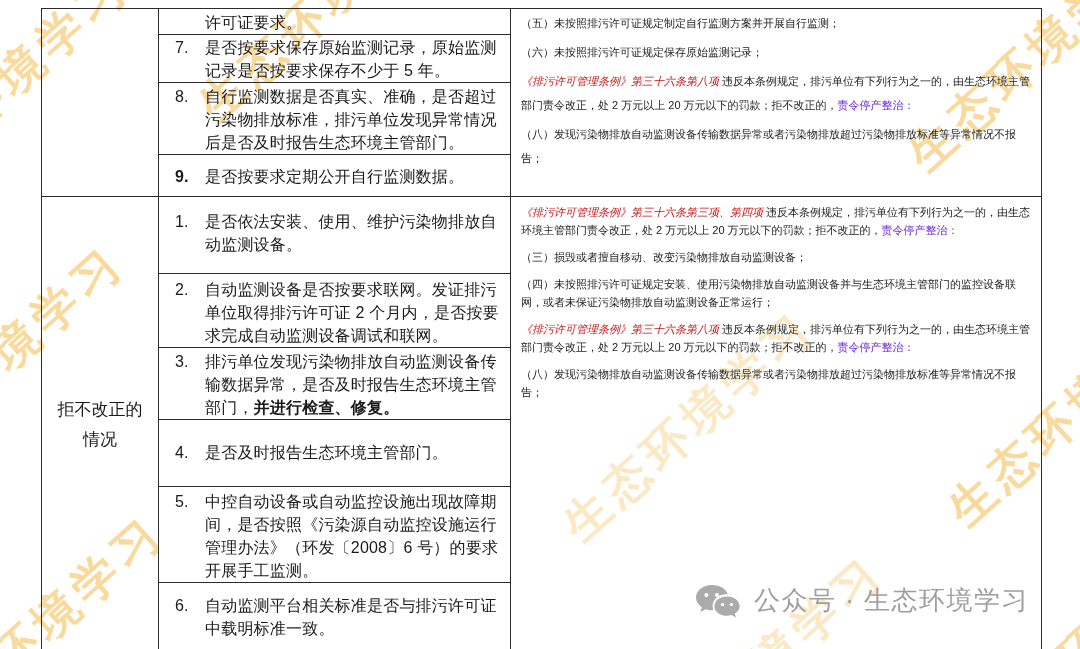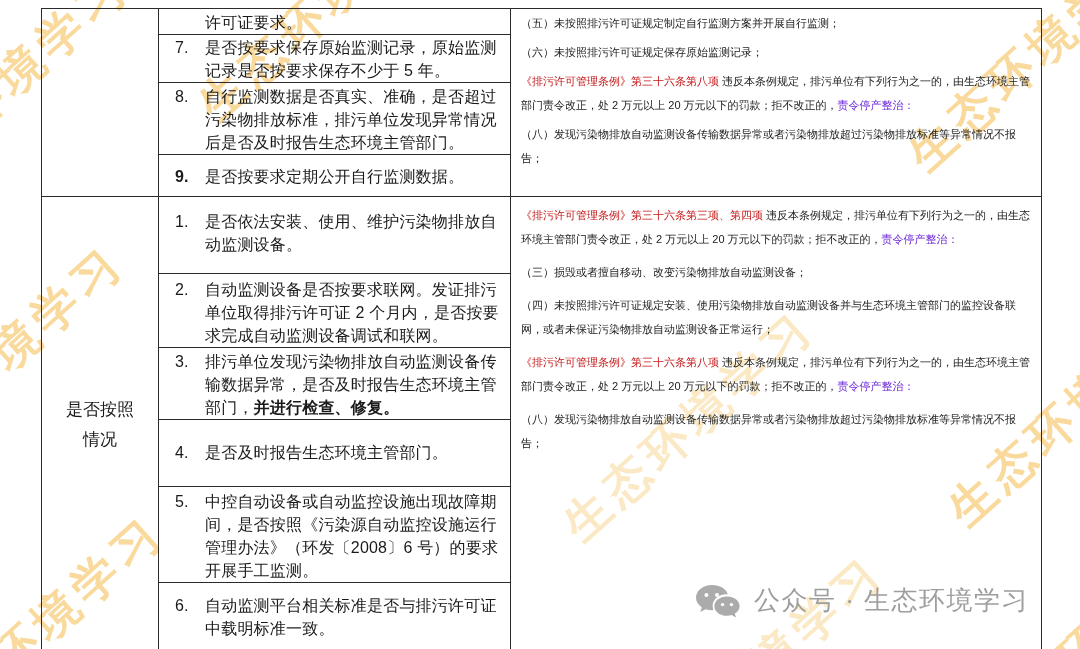--- a/index.html
+++ b/index.html
@@ -50,23 +50,23 @@
   .mid .num{flex:0 0 30px;}
   .mid .txt{flex:1;}
   .pt1{padding-top:1px;} .pt2{padding-top:2px;} .pt3{padding-top:3px;}
   .pt4{padding-top:4px;} .pt10{padding-top:10px;} .pt11{padding-top:11px;}
   .pt13{padding-top:13px;} .pt21{padding-top:21px;}
   .bold{font-weight:700;}
   
   .rcell{padding:2px 10px 0 10px;font-size:11px;}
   .rcell p{margin:0;}
   .sec1 p{line-height:24px;margin-bottom:5px;}
-  .sec2 p{line-height:24px;margin-bottom:9px;}
+  .sec2 p{line-height:18px;margin-bottom:9px;}
   .sec2 p:first-child{margin-top:4px;}
-  .law{color:#C41414;}
+  .law{color:#C41414;font-style:italic;}
   .penalty{color:#6d28d9;}
   
   .badge{
     position:absolute;left:694px;top:583px;z-index:2;
     display:flex;align-items:flex-start;gap:10px;
   }
   .badge .label{
     font-size:26px;letter-spacing:1.5px;color:#9e9e9e;
   }
 </style>
@@ -130,21 +130,21 @@
       <td>
         <div class="mid pt10">
           <span class="num bold">9.</span>
           <span class="txt">是否按要求定期公开自行监测数据。</span>
         </div>
       </td>
     </tr>
 
     <tr style="height:77px;">
       <td rowspan="6" class="rowhead">
-        <div>是否按照</div>
+        <div>拒不改正的</div>
         <div>情况</div>
       </td>
       <td>
         <div class="mid pt13">
           <span class="num">1.</span>
           <span class="txt">是否依法安装、使用、维护污染物排放自动监测设备。</span>
         </div>
       </td>
       <td rowspan="6" class="rcell sec2">
         <p><span class="law">《排污许可管理条例》第三十六条第三项、第四项</span><span> 违反本条例规定，排污单位有下列行为之一的，由生态环境主管部门责令改正，处 2 万元以上 20 万元以下的罚款；拒不改正的，</span><span class="penalty">责令停产整治：</span></p>

